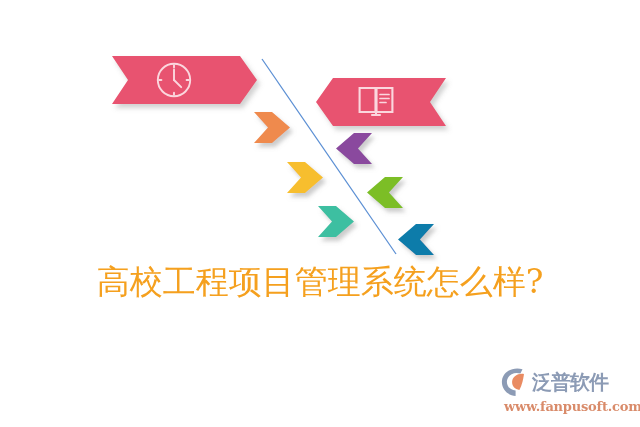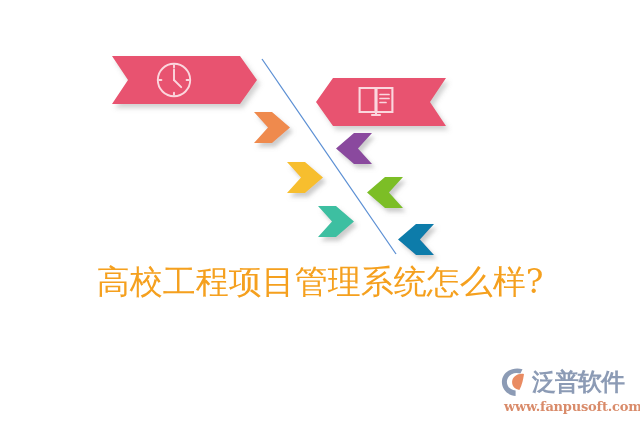--- a/index.html
+++ b/index.html
@@ -65,21 +65,21 @@
     align-items: center;
     height: 32px;
   }
   #logo .logo-mark {
     width: 31px;
     height: 30px;
     flex: 0 0 31px;
   }
   #logo .logo-word {
     font-family: "DejaVu Sans", "Liberation Sans", sans-serif;
-    font-size: 24px;
+    font-size: 20px;
     font-weight: bold;
     color: #8C9BB5;
     letter-spacing: -1px;
     margin-left: 1px;
     line-height: 30px;
     white-space: nowrap;
   }
   #logo .logo-url {
     font-family: "DejaVu Serif", "Liberation Serif", serif;
     font-size: 13px;

